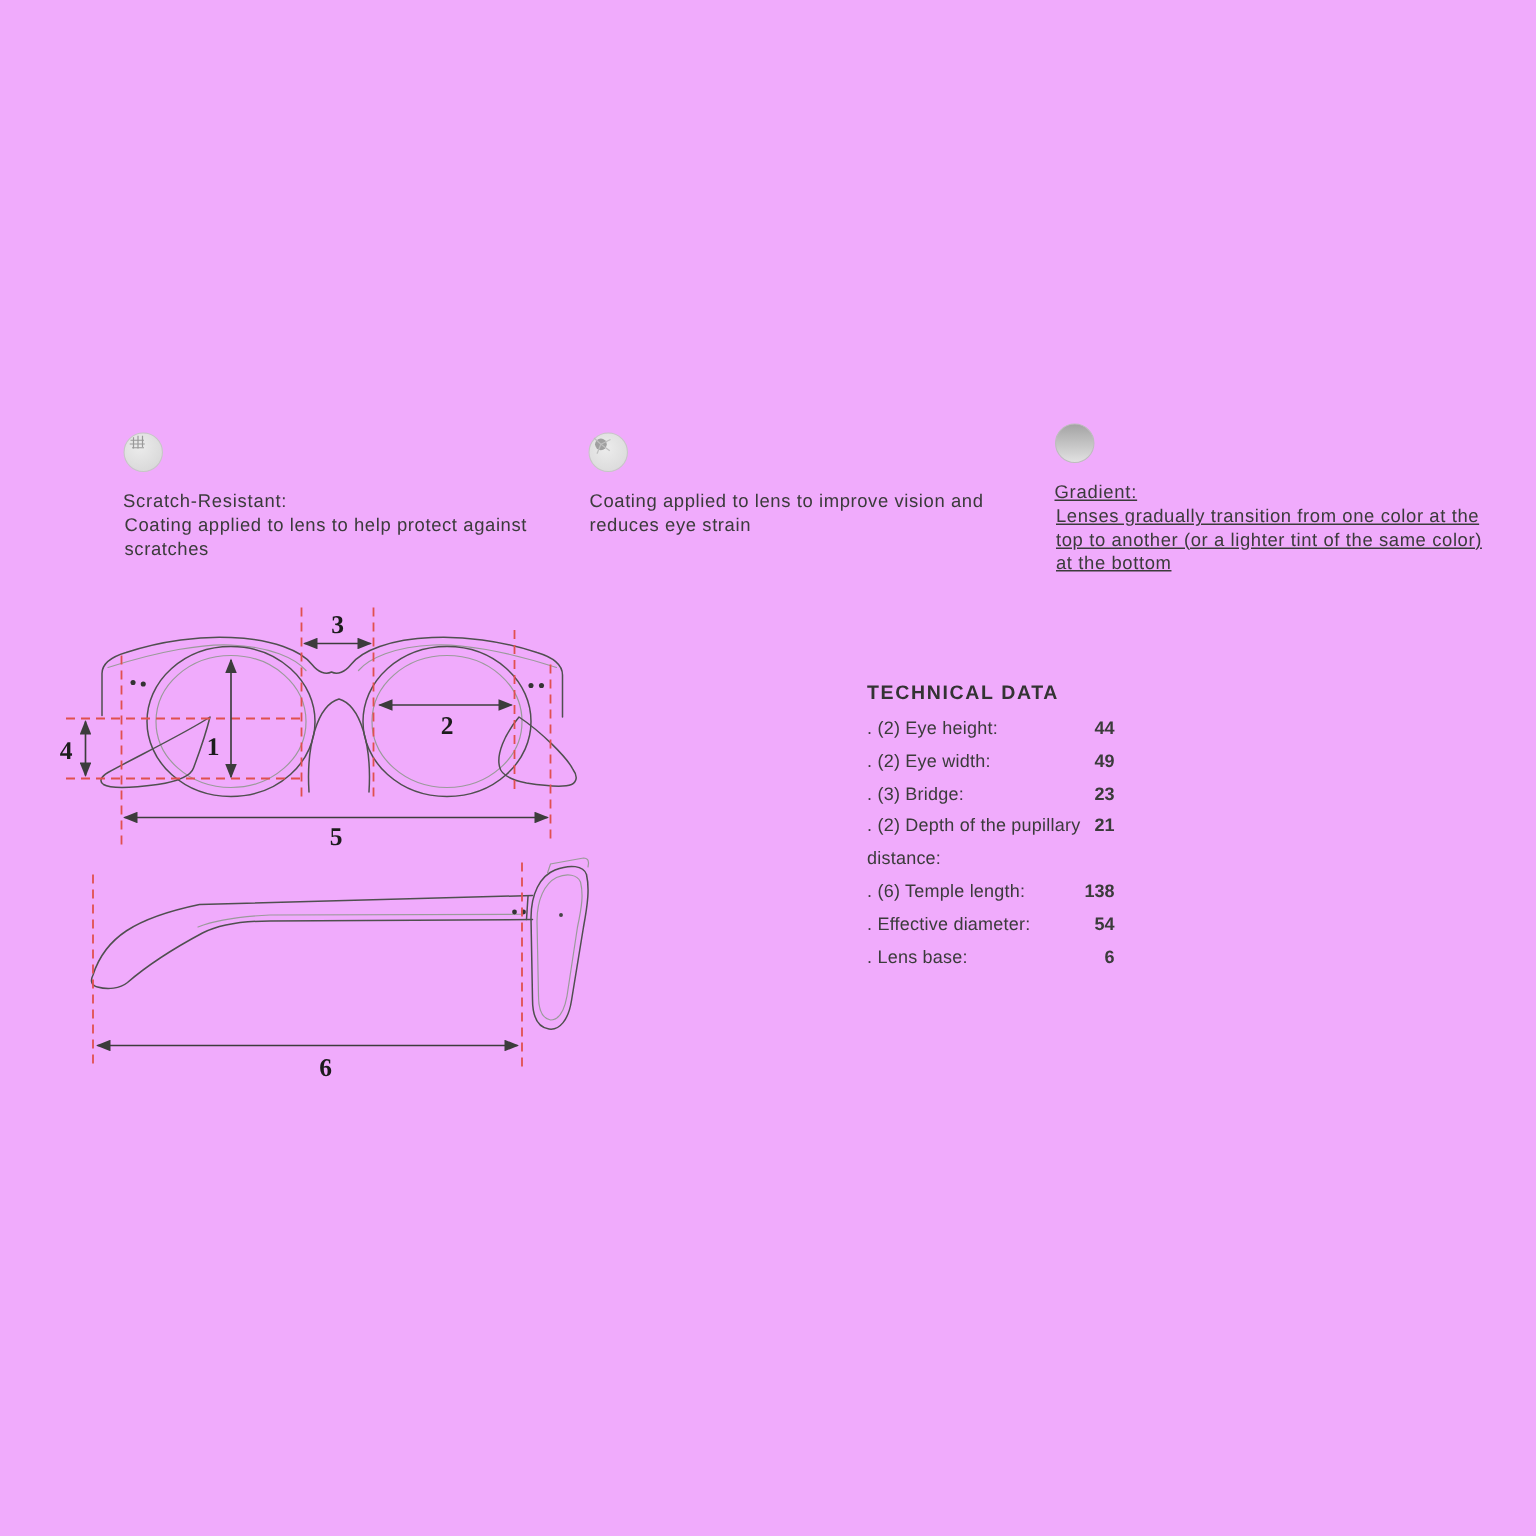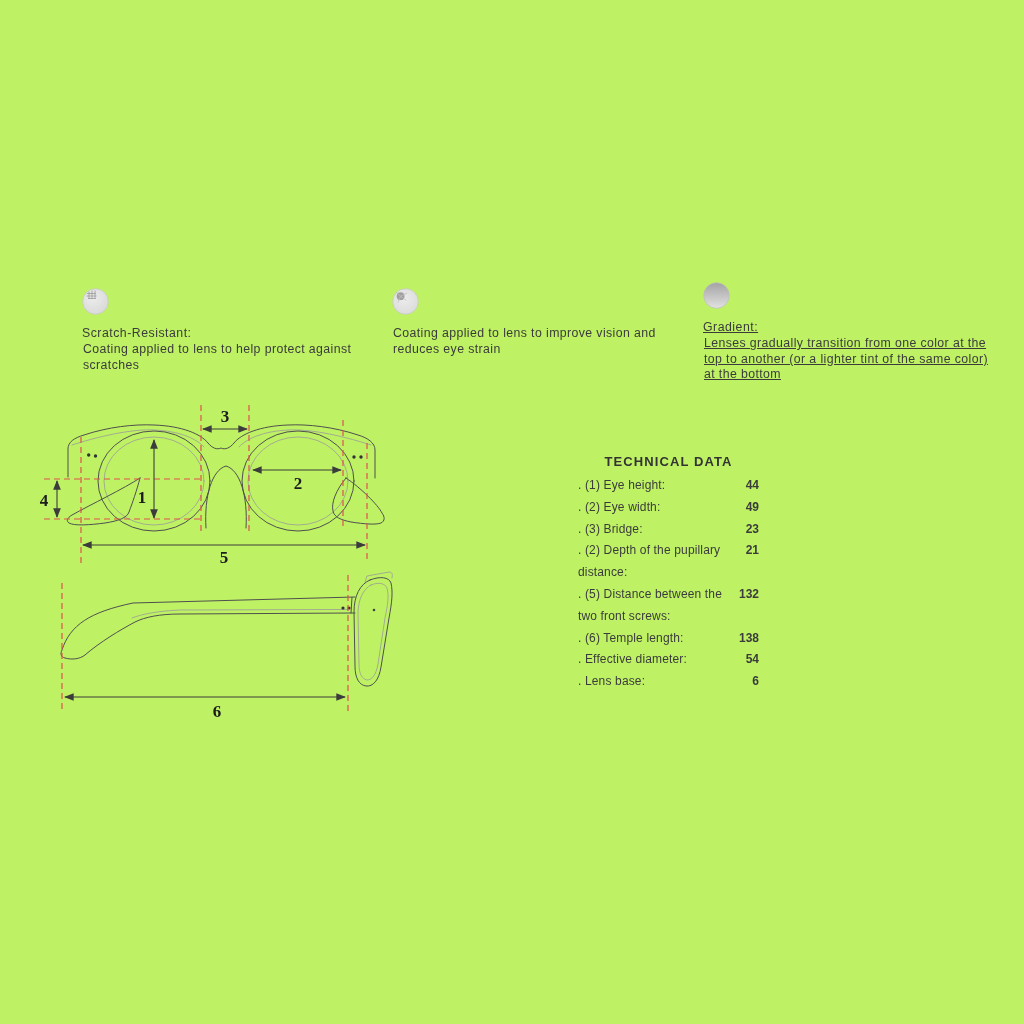--- a/index.html
+++ b/index.html
@@ -1,34 +1,34 @@
 <!DOCTYPE html>
 <html><head>
 <meta charset="utf-8">
 <style>
   html,body{margin:0;padding:0;background:#ffffff;}
   body{width:1024px;height:1024px;position:relative;overflow:hidden;
        font-family:"Liberation Sans","DejaVu Sans",sans-serif;color:#3b3b3b;}
-  .page{position:absolute;inset:0;background:#bef264;}
+  .page{position:absolute;inset:0;background:#f0abfc;}
 
   
   .feature{position:absolute;width:292px;}
   .feature .icon{width:27px;height:27px;margin-bottom:6px;}
   .feature .f-title{font-size:12.3px;line-height:16px;letter-spacing:.5px;margin:0;font-weight:400;}
   .feature .f-desc{font-size:12.3px;line-height:15.5px;letter-spacing:.4px;margin:1px;}
   #feature-1{left:82px;top:288px;}
   #feature-2{left:392px;top:288px;}
   #feature-3{left:703px;top:282px;text-decoration:underline;}
 
   
   .tech{position:absolute;left:578px;top:454px;width:181px;}
-  .tech-title{font-size:13px;font-weight:bold;letter-spacing:1.1px;color:#333;margin:0 0 6px 0;text-align:center;}
+  .tech-title{font-size:13px;font-weight:bold;letter-spacing:1.1px;color:#333;margin:0 0 6px 0;}
   .tech-row{position:relative;font-size:12px;line-height:21.8px;letter-spacing:.15px;}
   .tech-row .lbl{display:block;padding-right:31px;}
-  .tech-row .val{position:absolute;top:0;right:0;font-weight:bold;letter-spacing:0;}
+  .tech-row .val{position:absolute;top:0;right:16px;font-weight:bold;letter-spacing:0;}
 
   
   .svg-front{position:absolute;left:30px;top:393px;}
   .svg-side{position:absolute;left:30px;top:570px;}
   .dim-label{font-family:"Liberation Serif","DejaVu Serif",serif;font-weight:bold;font-size:17px;fill:#1c1c1c;}
   .frame-line{fill:none;stroke:#4f4f4f;stroke-width:1;stroke-linecap:round;stroke-linejoin:round;}
   .frame-line-light{fill:none;stroke:#9a9a9a;stroke-width:.8;stroke-linecap:round;}
   .dashed-red{stroke:#e0504e;stroke-width:1.2;stroke-dasharray:6 4;fill:none;}
   .dim-line{stroke:#3c3c3c;stroke-width:1.1;fill:none;}
 </style>
@@ -188,40 +188,36 @@
     <g>
       <line class="dim-line" x1="35" y1="127" x2="315" y2="127" marker-start="url(#ah-s)" marker-end="url(#ah-s)"></line>
       <text class="dim-label" x="187" y="147" text-anchor="middle">6</text>
     </g>
   </svg>
 
   <div class="tech">
     <h2 class="tech-title">TECHNICAL DATA</h2>
 
     <div class="tech-row">
-      <span class="lbl">. (1) Eye height:</span>
+      <span class="lbl">. (2) Eye height:</span>
       <span class="val">44</span>
     </div>
     <div class="tech-row">
       <span class="lbl">. (2) Eye width:</span>
       <span class="val">49</span>
     </div>
     <div class="tech-row">
       <span class="lbl">. (3) Bridge:</span>
       <span class="val">23</span>
     </div>
     <div class="tech-row">
       <span class="lbl">. (2) Depth of the pupillary distance:</span>
       <span class="val">21</span>
     </div>
     <div class="tech-row">
-      <span class="lbl">. (5) Distance between the two front screws:</span>
-      <span class="val">132</span>
-    </div>
-    <div class="tech-row">
       <span class="lbl">. (6) Temple length:</span>
       <span class="val">138</span>
     </div>
     <div class="tech-row">
       <span class="lbl">. Effective diameter:</span>
       <span class="val">54</span>
     </div>
     <div class="tech-row">
       <span class="lbl">. Lens base:</span>
       <span class="val">6</span>

